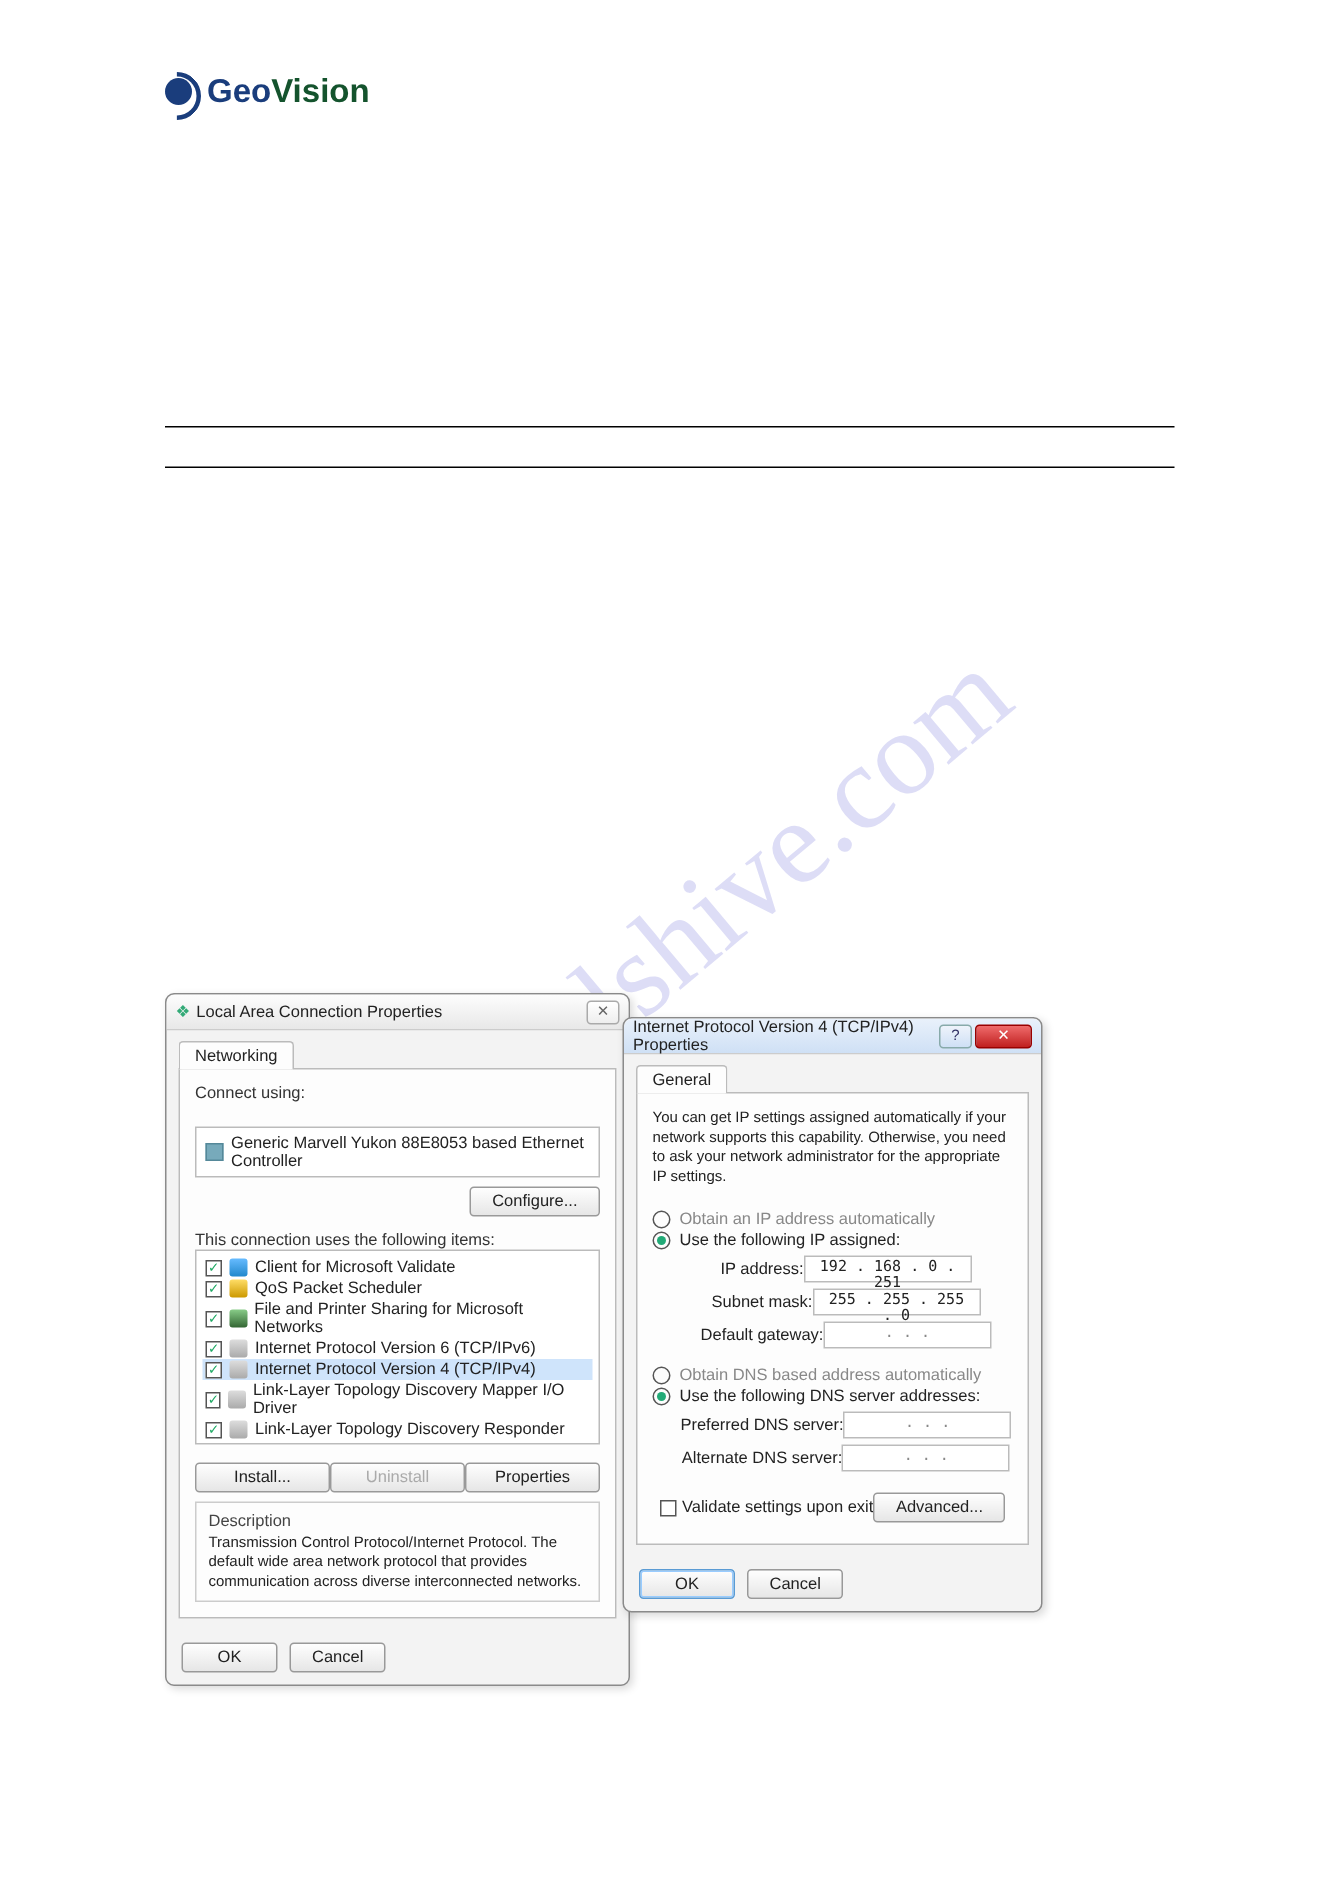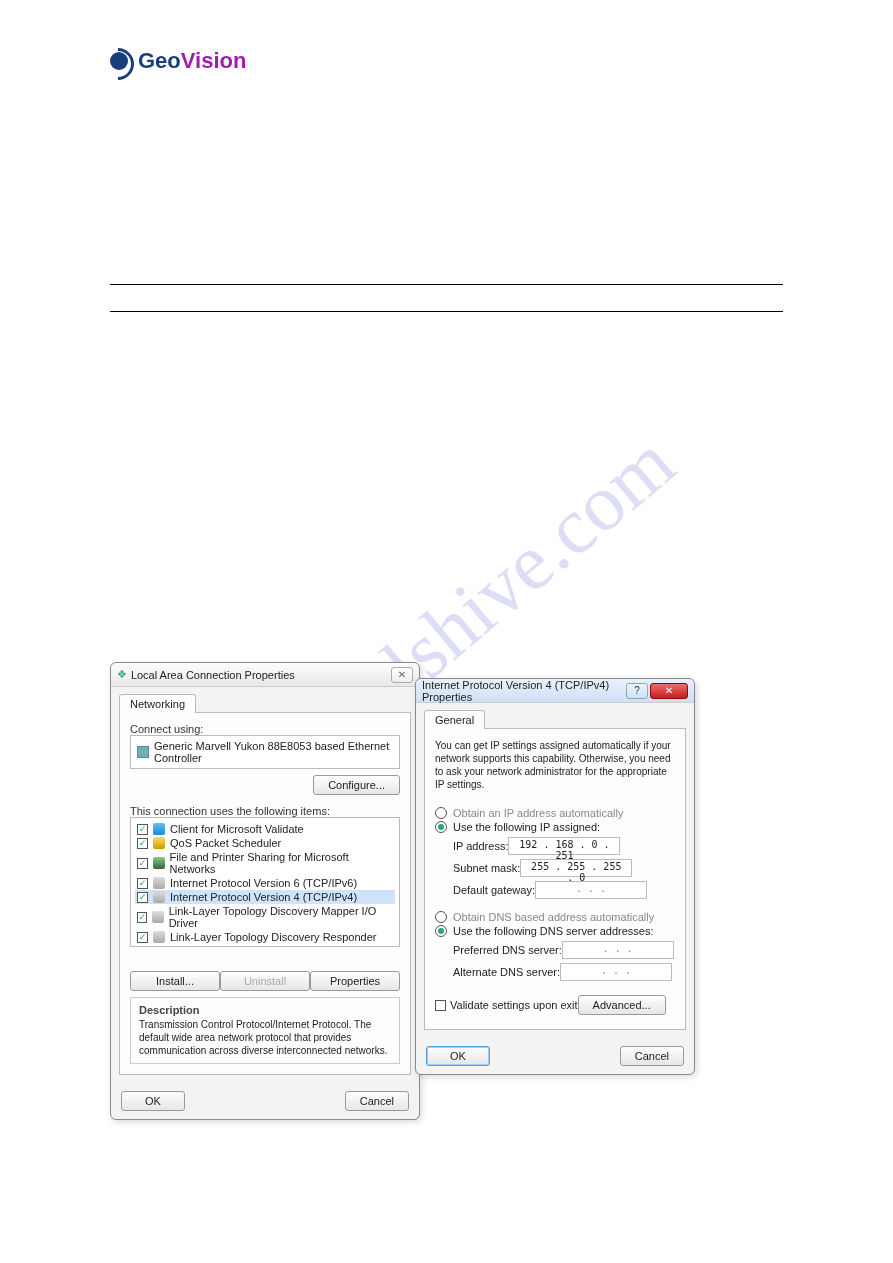--- a/index.html
+++ b/index.html
@@ -1,59 +1,59 @@
 <!DOCTYPE html>
 <html><head>
 <meta charset="utf-8">
 <style>
   *{box-sizing:border-box;margin:0;padding:0;font-family:'Segoe UI',Tahoma,sans-serif}
   body{width:893px;height:1263px;background:#fff;position:relative;padding:48px 110px 40px 110px}
   .logo{display:flex;align-items:center;gap:4px;margin-bottom:20px}
   .logo-dot{width:18px;height:18px;background:#1a3d7c;border-radius:50%;position:relative}
   .logo-dot::after{content:"";position:absolute;width:26px;height:26px;border:3px solid #1a3d7c;border-radius:50%;border-top-color:transparent;border-left-color:transparent;left:-8px;top:-4px;transform:rotate(-45deg)}
   .logo-text{font-size:22px;font-weight:700;margin-left:6px}
-  .geo{color:#1a3d7c}.vision{color:#a21caf}
+  .geo{color:#1a3d7c}.vision{color:#14532d}
   .toc-line{height:1px;background:#000}
   
   .wm{position:absolute;left:50%;top:50%;transform:translate(-50%,-50%) rotate(-40deg);font-size:80px;color:rgba(120,120,220,.25);font-family:Georgia,serif;pointer-events:none;white-space:nowrap;z-index:1}
   
   .dialogs{position:relative;margin-top:24px;height:380px;z-index:2}
   
   .win{position:absolute;background:#f3f3f3;border:1px solid #8a8a8a;border-radius:6px;box-shadow:2px 2px 6px rgba(0,0,0,.15);font-size:11px;color:#222}
   .win .titlebar{display:flex;align-items:center;justify-content:space-between;height:24px;padding:0 6px;background:linear-gradient(#fdfdfd,#e8e8e8);border-bottom:1px solid #ccc;border-radius:6px 6px 0 0}
   .win .titlebar .t{display:flex;align-items:center;gap:4px}
   .win .titlebar .cbtn{display:flex;gap:2px}
   .win .titlebar .x{width:38px;height:16px;background:linear-gradient(#ef6b6b,#c02020);border:1px solid #900;border-radius:3px;color:#fff;text-align:center;line-height:14px;font-size:10px}
   .win .titlebar .q{width:22px;height:16px;background:linear-gradient(#eef3fb,#cfe0f5);border:1px solid #8aa;border-radius:3px;text-align:center;line-height:14px;font-size:10px;color:#336}
   .win .titlebar .gray-x{width:22px;height:16px;border:1px solid #aaa;border-radius:3px;text-align:center;line-height:14px;font-size:10px;color:#666;background:linear-gradient(#fff,#eee)}
   .tabbar{padding:6px 8px 0 8px}
   .tab{display:inline-block;border:1px solid #bbb;border-bottom:none;background:#fdfdfd;padding:3px 10px;border-radius:3px 3px 0 0;position:relative;top:1px}
   .panel{margin:0 8px 8px 8px;border:1px solid #bbb;background:#fdfdfd;padding:10px}
   .label{color:#333}
-  .fieldbox{border:1px solid #bbb;background:#fff;padding:4px 6px;display:flex;align-items:center;gap:5px;margin-top:0}
+  .fieldbox{border:1px solid #bbb;background:#fff;padding:4px 6px;display:flex;align-items:center;gap:5px;margin-top:16px}
   .btn{display:inline-block;border:1px solid #999;background:linear-gradient(#fefefe,#e6e6e6);border-radius:3px;padding:3px 14px;font-size:11px;min-width:64px;text-align:center}
-  .btn-row{display:flex;justify-content:space-between;gap:8px;padding:8px 10px}
+  .btn-row{display:flex;justify-content:flex-start;gap:8px;padding:8px 10px}
   .chklist{border:1px solid #bbb;background:#fff;padding:4px 4px;max-height:130px;overflow:hidden}
   .chk{display:flex;align-items:center;gap:5px;padding:1px 2px}
   .chk.sel{background:#cfe4fb}
   .cb{width:11px;height:11px;border:1px solid #555;background:#fff;display:inline-flex;align-items:center;justify-content:center;font-size:9px;color:#2a6}
   .miniicon{width:12px;height:12px;display:inline-block}
   .mi-net{background:linear-gradient(#6bf,#28c);border-radius:2px}
   .mi-sched{background:linear-gradient(#fd6,#c90);border-radius:2px}
   .mi-print{background:linear-gradient(#8c8,#363);border-radius:2px}
   .mi-proto{background:linear-gradient(#ddd,#aaa);border-radius:2px}
   .radio{display:flex;align-items:center;gap:6px;margin:2px 0}
   .r{width:12px;height:12px;border:1px solid #555;border-radius:50%;display:inline-flex;align-items:center;justify-content:center}
   .r.on::after{content:"";width:6px;height:6px;background:#2a7;border-radius:50%}
-  .row2{display:flex;align-items:center;justify-content:flex-start;margin:4px 0}
+  .row2{display:flex;align-items:center;justify-content:center;margin:4px 0}
   .ipbox{border:1px solid #bbb;background:#fff;width:112px;height:18px;padding:1px 4px;font-family:monospace;font-size:10px;text-align:center}
   .ipbox.dim{color:#888}
   .desc-box{border:1px solid #ccc;padding:6px 8px;margin-top:6px}
-  .desc-box .dt{font-weight:700;color:#444}
-  .three-btn{display:flex;gap:0;margin-top:24px}
+  .desc-box .dt{font-weight:400;color:#444}
+  .three-btn{display:flex;gap:0;margin-top:12px}
   .three-btn .btn{flex:1;min-width:0}
   .ck{width:11px;height:11px;border:1px solid #555;background:#fff;display:inline-block;vertical-align:middle;margin-right:4px}
   .nic-icon{width:14px;height:12px;background:#7ab;border:1px solid #589;display:inline-block}
 </style>
 </head>
 <body>
 
 <div class="wm">manualshive.com</div>
 
 <div class="logo">

